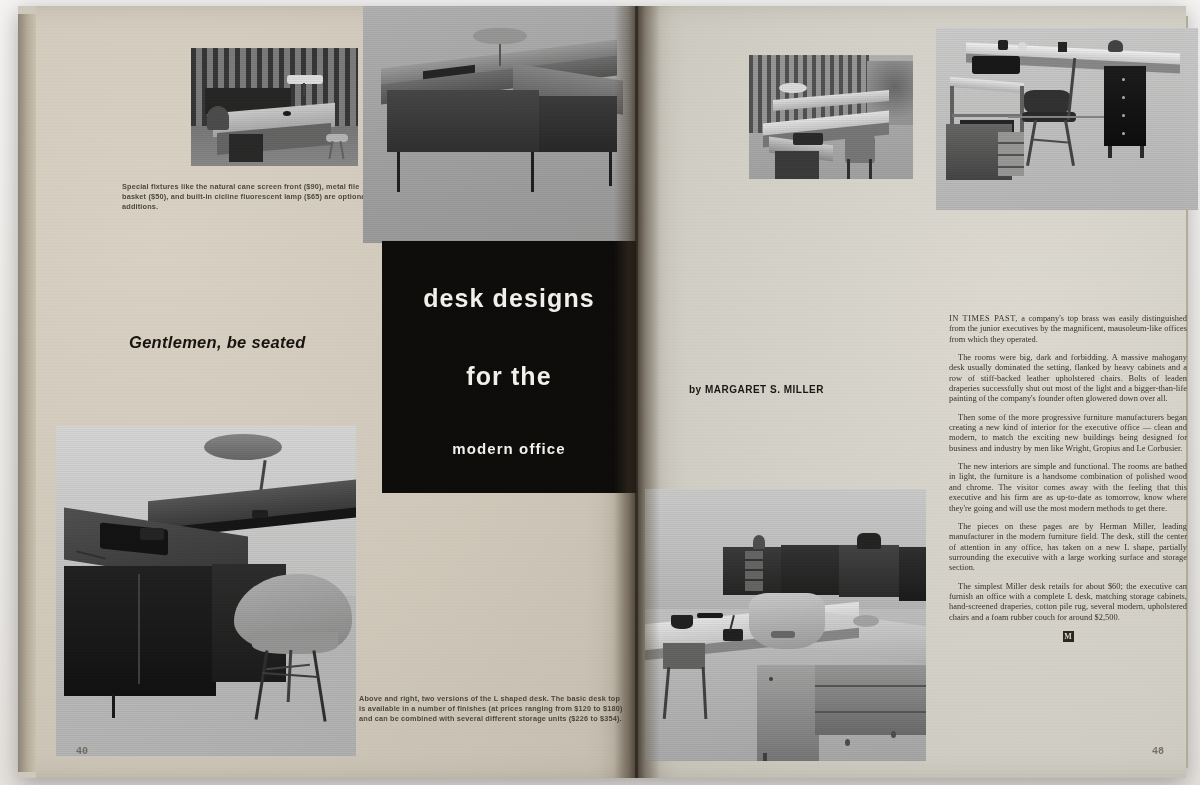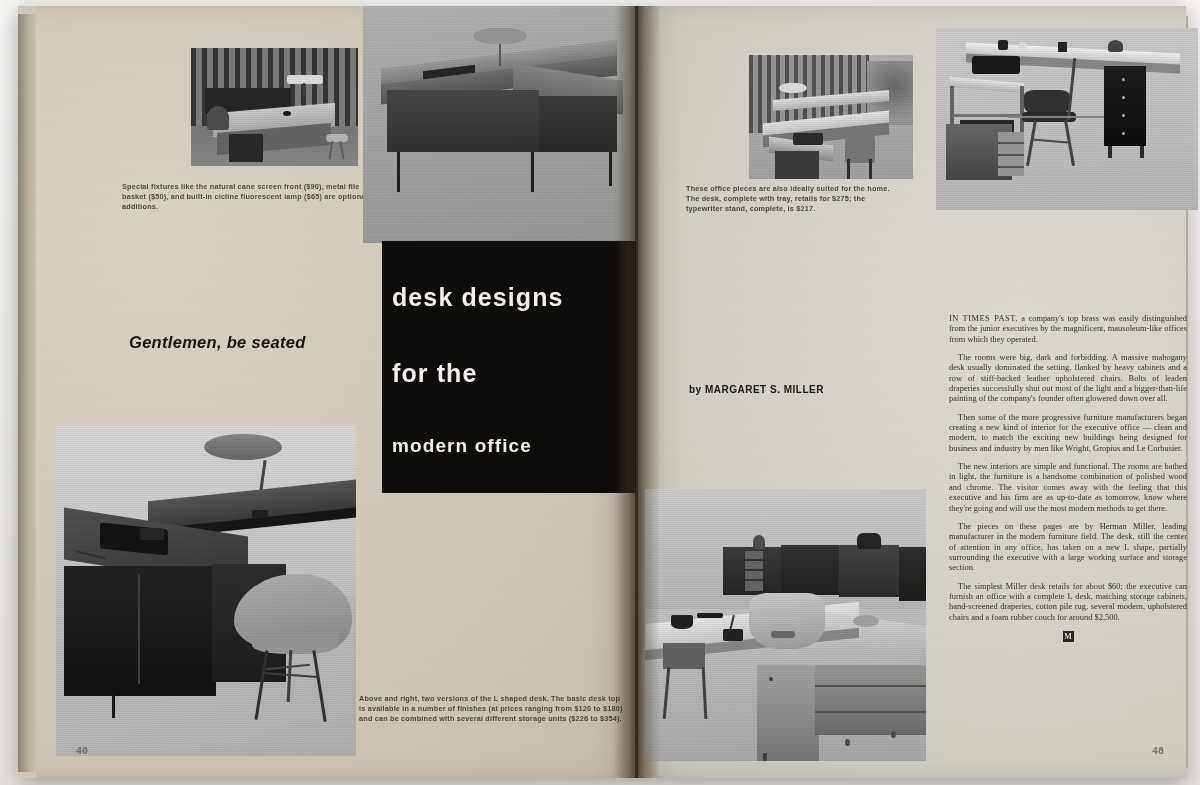--- a/index.html
+++ b/index.html
@@ -146,21 +146,21 @@
     text-align: left;
     opacity: .88;
   }
 
   .headline-block {
     position: absolute;
     background: #0d0c0b;
     display: flex;
     flex-direction: column;
     justify-content: space-around;
-    align-items: flex-start;
+    align-items: center;
     padding: 18px 10px 12px;
   }
   .headline-line {
     color: #f3f1ec;
     font-family: "Liberation Sans", sans-serif;
     font-weight: 700;
     font-size: 25px;
     letter-spacing: 1.1px;
     text-align: center;
     white-space: nowrap;
@@ -281,21 +281,21 @@
 
         <div class="shp" style="left:110px;top:22px;width:54px;height:16px;background:#9c958b;border-radius:26px/9px;"></div>
         <div class="shp" style="left:136px;top:38px;width:2px;height:22px;background:#615b53;"></div>
 
         <div class="shp" style="left:60px;top:62px;width:52px;height:8px;background:#2f2b27;transform:skewY(-7deg);"></div>
       </div>
 
       <div class="headline-block" style="left:346px; top:235px; width:254px; height:252px;">
         <span class="headline-line">desk designs</span>
         <span class="headline-line">for the</span>
-        <span class="headline-line" style="font-size:19px;">modern office</span>
+        <span class="headline-line" style="font-size:15px;">modern office</span>
       </div>
 
       <span class="kicker" style="left:93px; top:327px;">Gentlemen, be seated</span>
 
       <div class="photo" style="left:20px; top:420px; width:300px; height:330px;">
         <div class="shp" style="inset:0;background:linear-gradient(165deg,#cdc6bb 0%,#c0b9ae 50%,#b4ada2 100%);"></div>
 
         <div class="shp" style="left:0;top:0;width:300px;height:170px;background:linear-gradient(180deg,#d7d1c7,#c3bcb1);"></div>
 
         <div class="shp" style="left:148px;top:8px;width:78px;height:26px;background:linear-gradient(180deg,#8d867c,#6f6861);border-radius:40px/14px;"></div>
@@ -353,21 +353,20 @@
         <div class="shp" style="left:20px;top:86px;width:64px;height:16px;background:linear-gradient(180deg,#cfc8be,#8f8981);transform:skewY(8deg);"></div>
         <div class="shp" style="left:44px;top:78px;width:30px;height:12px;background:#34302c;border-radius:2px;"></div>
 
         <div class="shp" style="left:26px;top:96px;width:44px;height:28px;background:#45403a;"></div>
 
         <div class="shp" style="left:96px;top:72px;width:30px;height:36px;background:#7e7870;border-radius:40% 40% 10% 10%;"></div>
         <div class="shp" style="left:98px;top:104px;width:3px;height:20px;background:#3a352f;"></div>
         <div class="shp" style="left:120px;top:104px;width:3px;height:20px;background:#3a352f;"></div>
       </div>
 
-      <p class="caption" style="left:50px; top:178px; width:216px;">These office pieces are also ideally suited for the home. The desk, complete with tray, retails for $275; the typewriter stand, complete, is $217.</p>
 
       <div class="photo" style="left:300px; top:22px; width:262px; height:182px;">
         <div class="shp" style="inset:0;background:linear-gradient(175deg,#cdc7bc,#b9b2a8);"></div>
 
         <div class="shp" style="left:30px;top:20px;width:214px;height:13px;background:linear-gradient(180deg,#efebe3,#c6bfb5);transform:skewY(3deg);"></div>
         <div class="shp" style="left:30px;top:31px;width:214px;height:9px;background:#8e8880;transform:skewY(3deg);"></div>
 
         <div class="shp" style="left:62px;top:12px;width:10px;height:10px;background:#2b2724;border-radius:2px;"></div>
         <div class="shp" style="left:82px;top:14px;width:9px;height:9px;background:#ded8ce;border-radius:50%;"></div>
         <div class="shp" style="left:122px;top:14px;width:9px;height:10px;background:#2f2b27;"></div>

